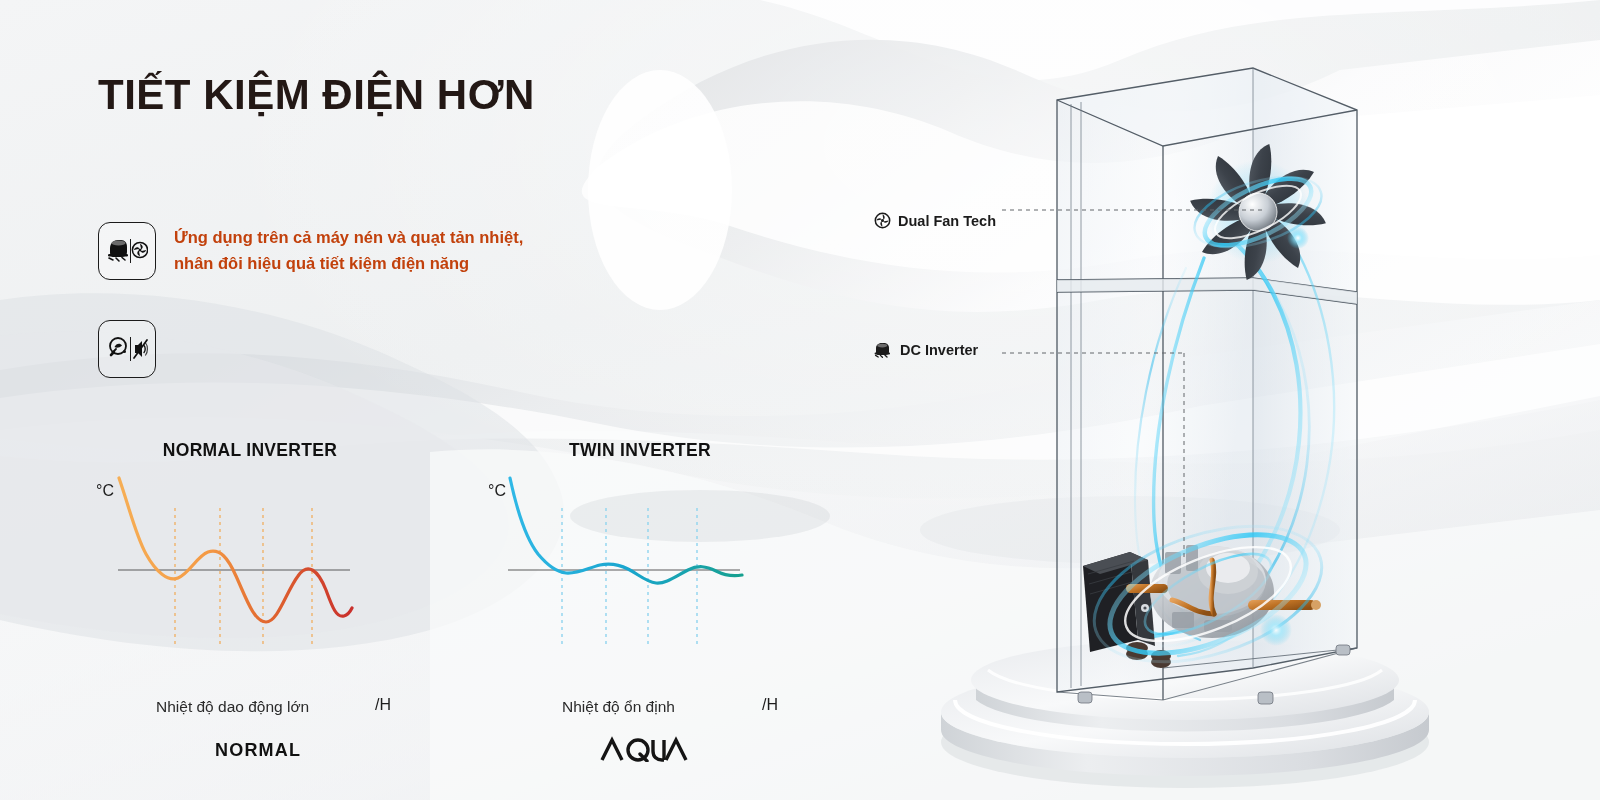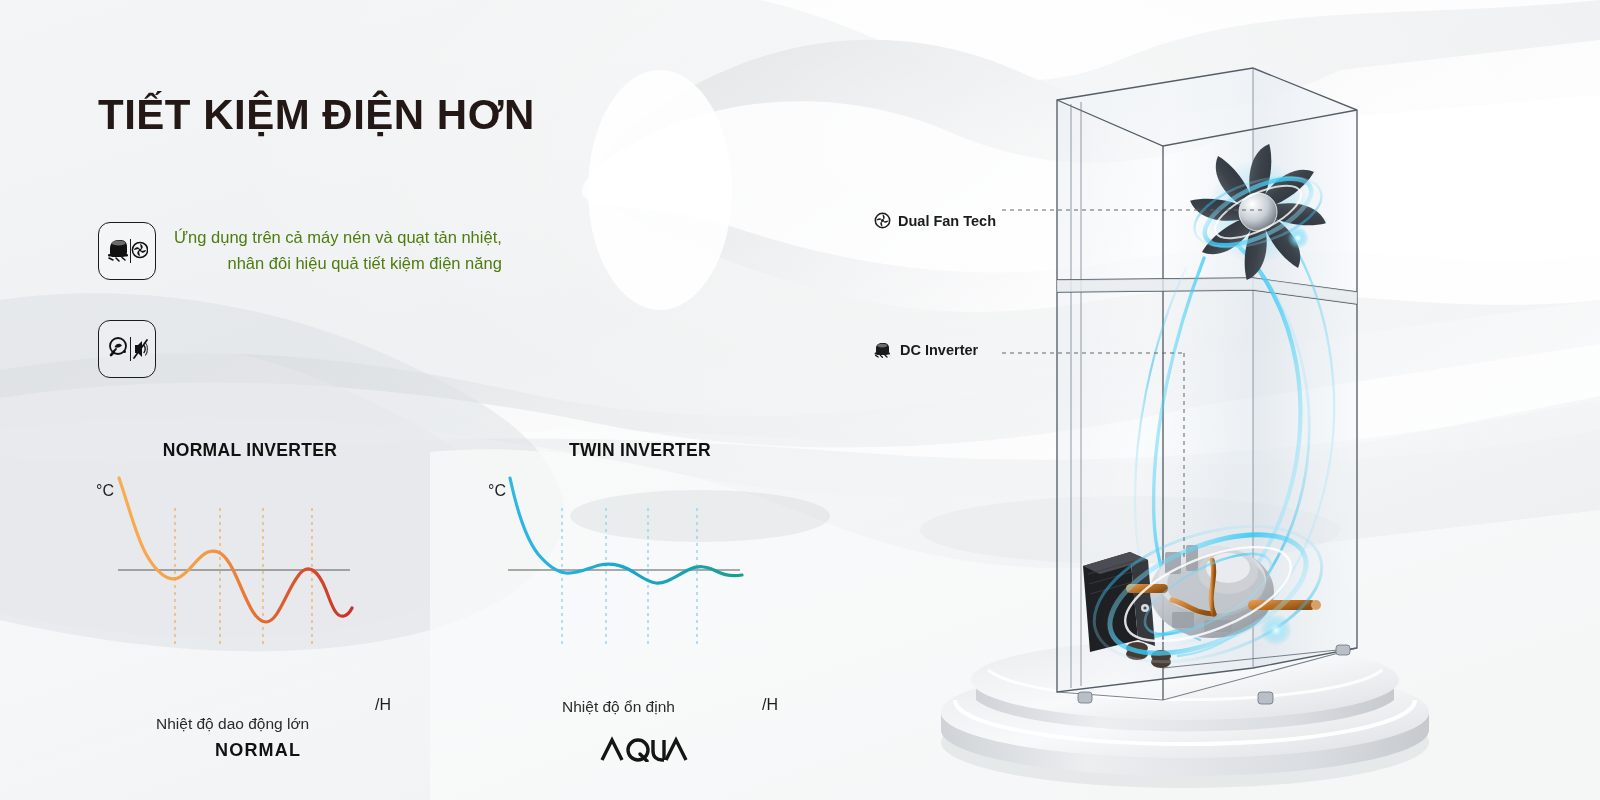--- a/index.html
+++ b/index.html
@@ -12,44 +12,43 @@
 
   
   #bg { position:absolute; inset:0; z-index:0; }
 
   
   .left-col { position:absolute; left:0; top:0; width:850px; height:800px; z-index:5; }
 
   .page-title {
     position:absolute; left:98px; top:72px;
     font-size:42px; font-weight:bold; letter-spacing:0.5px;
-    color:#231815; line-height:1.1; white-space:nowrap;margin-top:20px;
+    color:#231815; line-height:1.1; white-space:nowrap;
   }
   .page-subtitle {
     position:absolute; left:98px; top:130px;
     font-size:25px; font-weight:400; color:#3b3b3b; white-space:nowrap;
   }
 
   
   .feature { position:absolute; display:flex; align-items:center; gap:18px; }
   .feat-1 { left:98px; top:222px; }
   .feat-2 { left:98px; top:320px; }
 
   .icon-box {
     width:58px; height:58px; flex:none;
     border:1.6px solid #1b1b1b; border-radius:12px;
     display:flex; align-items:center; justify-content:center;
     background:rgba(255,255,255,0.25);
   }
   .icon-box svg { display:block; }
 
   .feat-text {
-    font-size:16.5px; font-weight:normal; color:#4d7c0f; line-height:1.55;
+    font-size:16.5px; font-weight:bold; color:#c2410c; line-height:1.55;
     white-space:pre-line;
-    text-align:right;
   }
 
   
   .chart { position:absolute; }
   .chart-normal { left:100px; top:440px; width:330px; height:290px; }
   .chart-twin   { left:462px; top:440px; width:330px; height:290px;margin-left:28px; }
 
   .chart-title {
     position:absolute; top:0; width:100%; text-align:center;
     font-size:17.5px; font-weight:bold; letter-spacing:0.3px; color:#111;
@@ -416,21 +415,21 @@
 
       <line x1="18" y1="8" x2="18" y2="179" stroke="url(#yaxisNormal)" stroke-width="3"></line>
       <line x1="17" y1="178" x2="250" y2="178" stroke="url(#xaxisNormal)" stroke-width="2.4"></line>
 
       <path d="M19,8 C30,40 36,66 46,84 C56,102 68,112 78,108
                C90,103 97,86 108,82 C120,78 128,88 136,106
                C146,128 154,152 166,152 C178,152 186,122 198,106
                C208,92 218,100 226,120 C232,136 236,148 244,146 C248,145 250,142 252,138" fill="none" stroke="url(#curveNormal)" stroke-width="3.2" stroke-linecap="round"></path>
     </svg>
 
-    <div class="axis-caption" style="left:56px; top:275px;">Nhiệt độ dao động lớn</div>
+    <div class="axis-caption" style="left:56px; top:258px;">Nhiệt độ dao động lớn</div>
     <div class="per-hour" style="left:275px; top:256px;">/H</div>
     <div class="brand-label" style="left:115px; top:300px;">NORMAL</div>
   </div>
 
   <div class="chart chart-twin">
     <div class="chart-title t">TWIN INVERTER</div>
     <div class="unit-label" style="left:-2px; top:42px;">°C</div>
 
     <svg class="chart-svg" width="290" height="210" viewBox="0 0 290 210">
       <defs>

